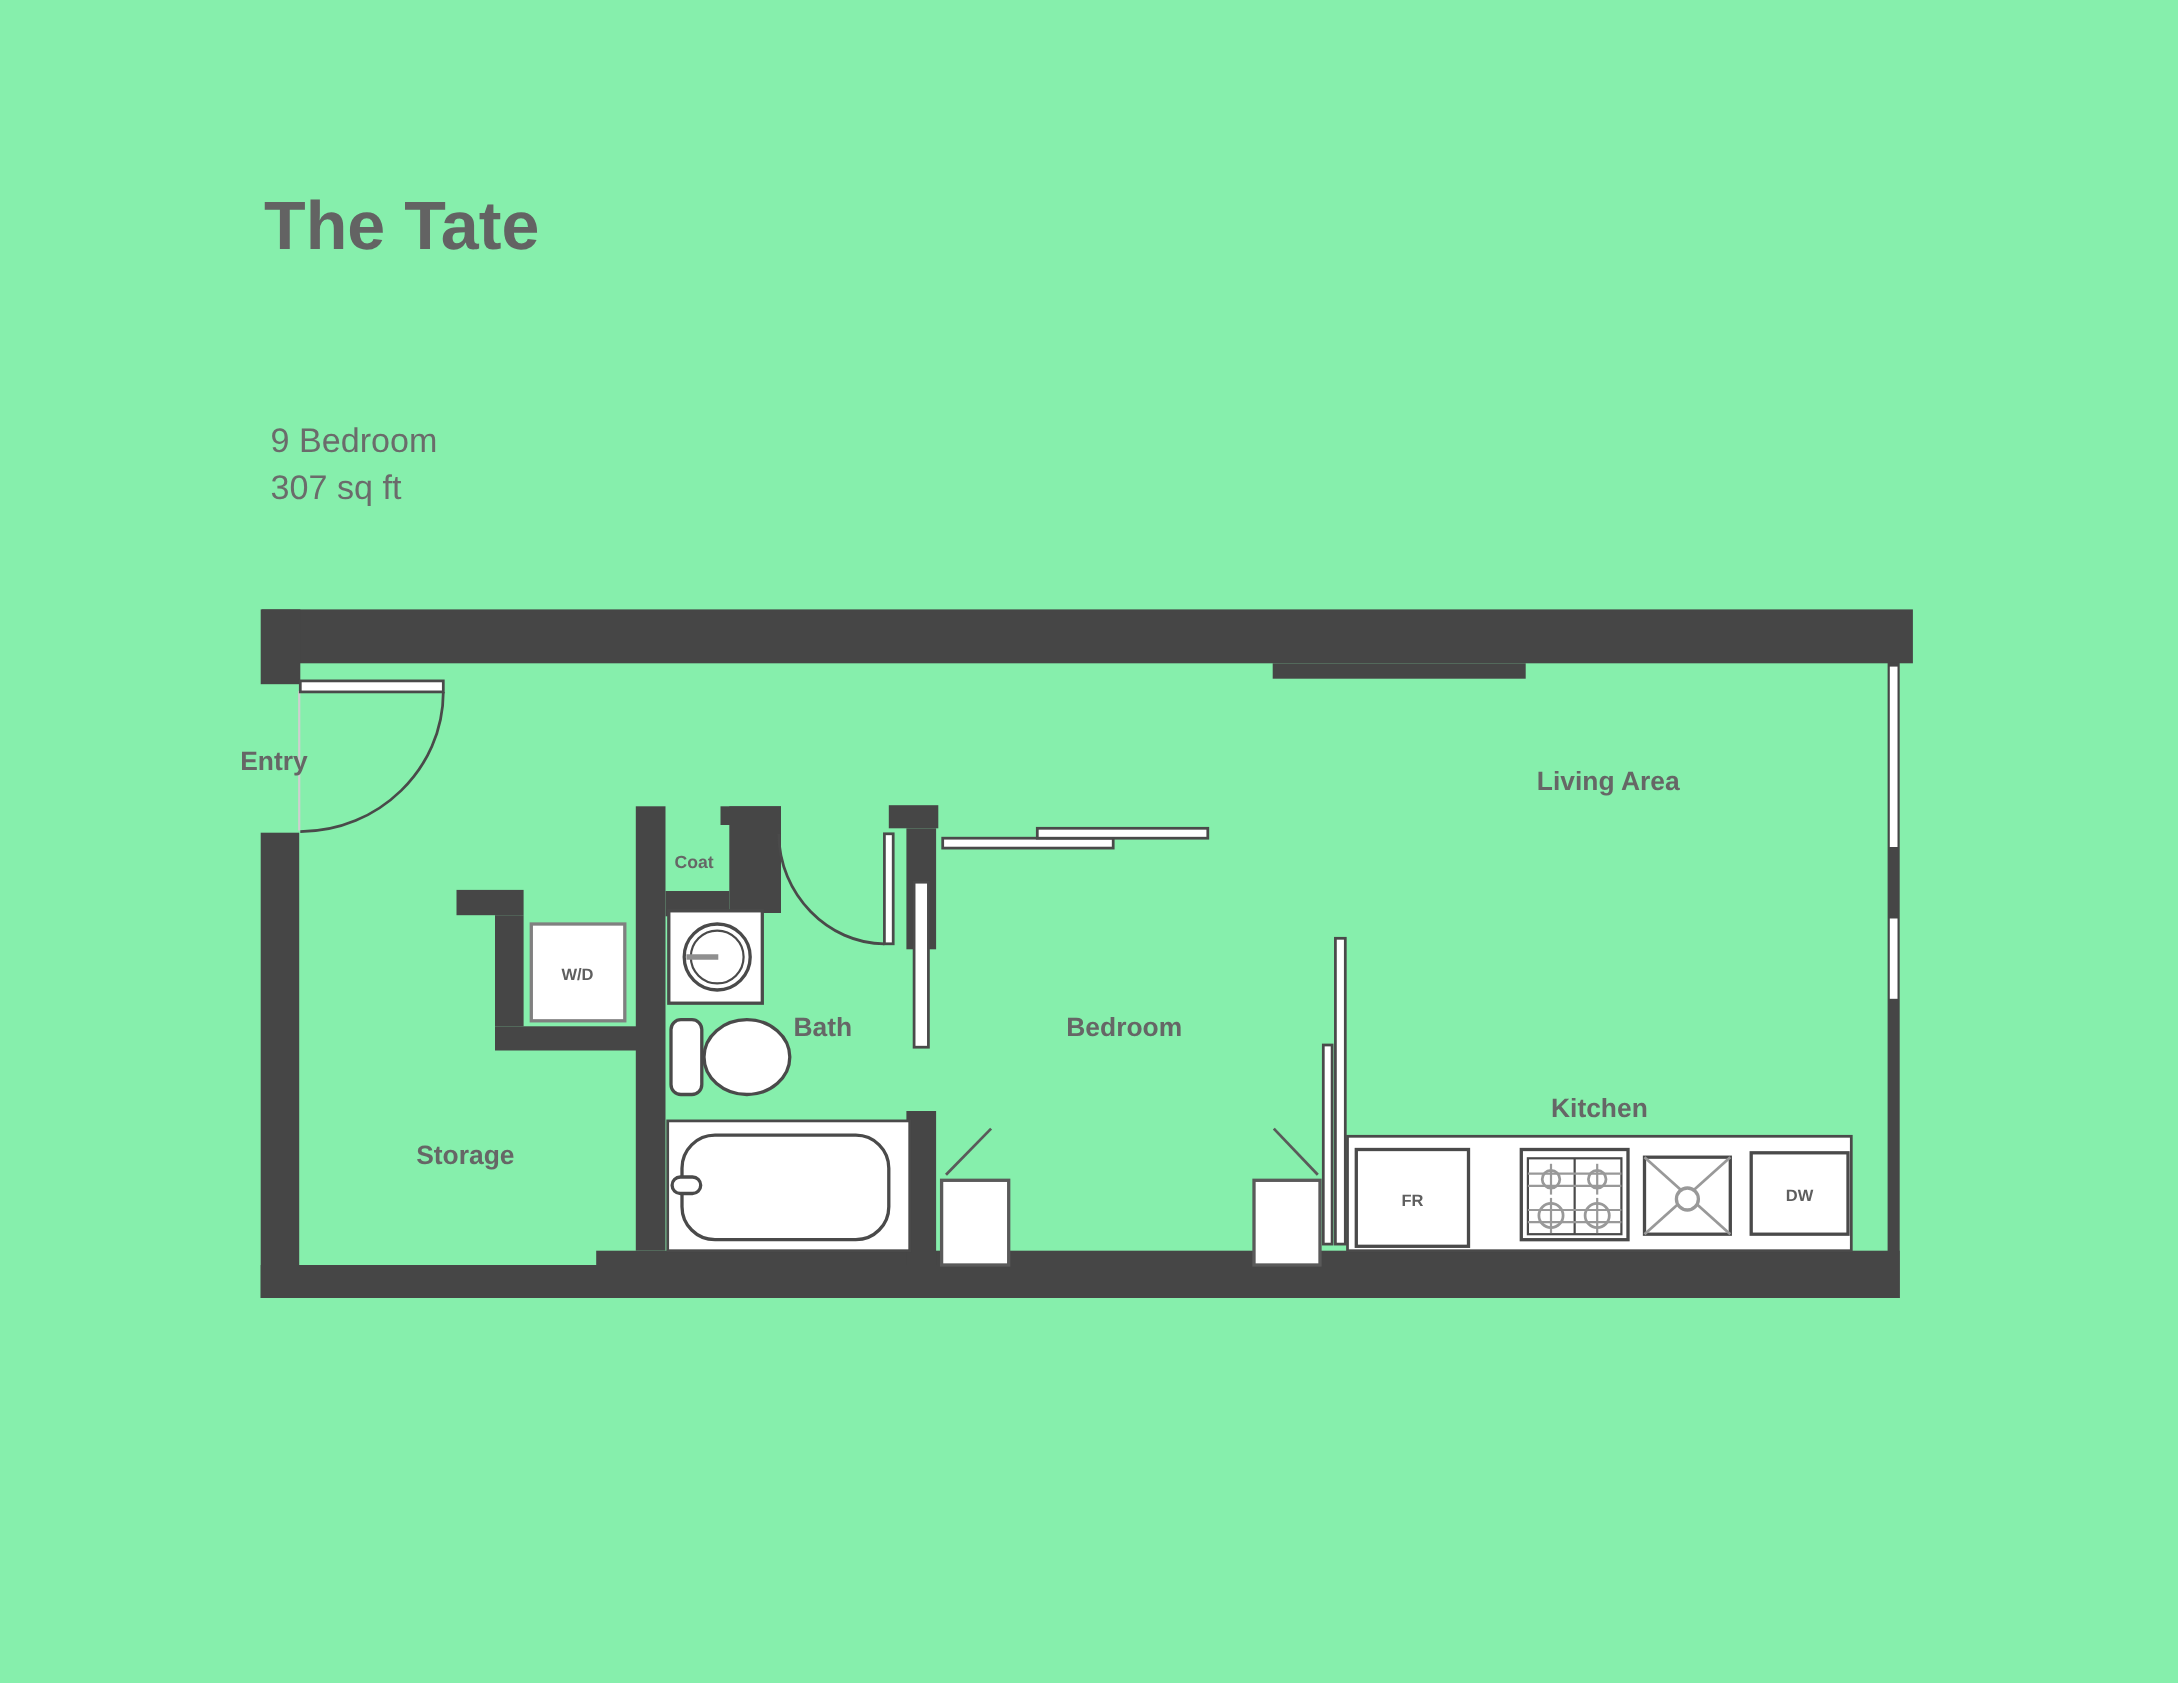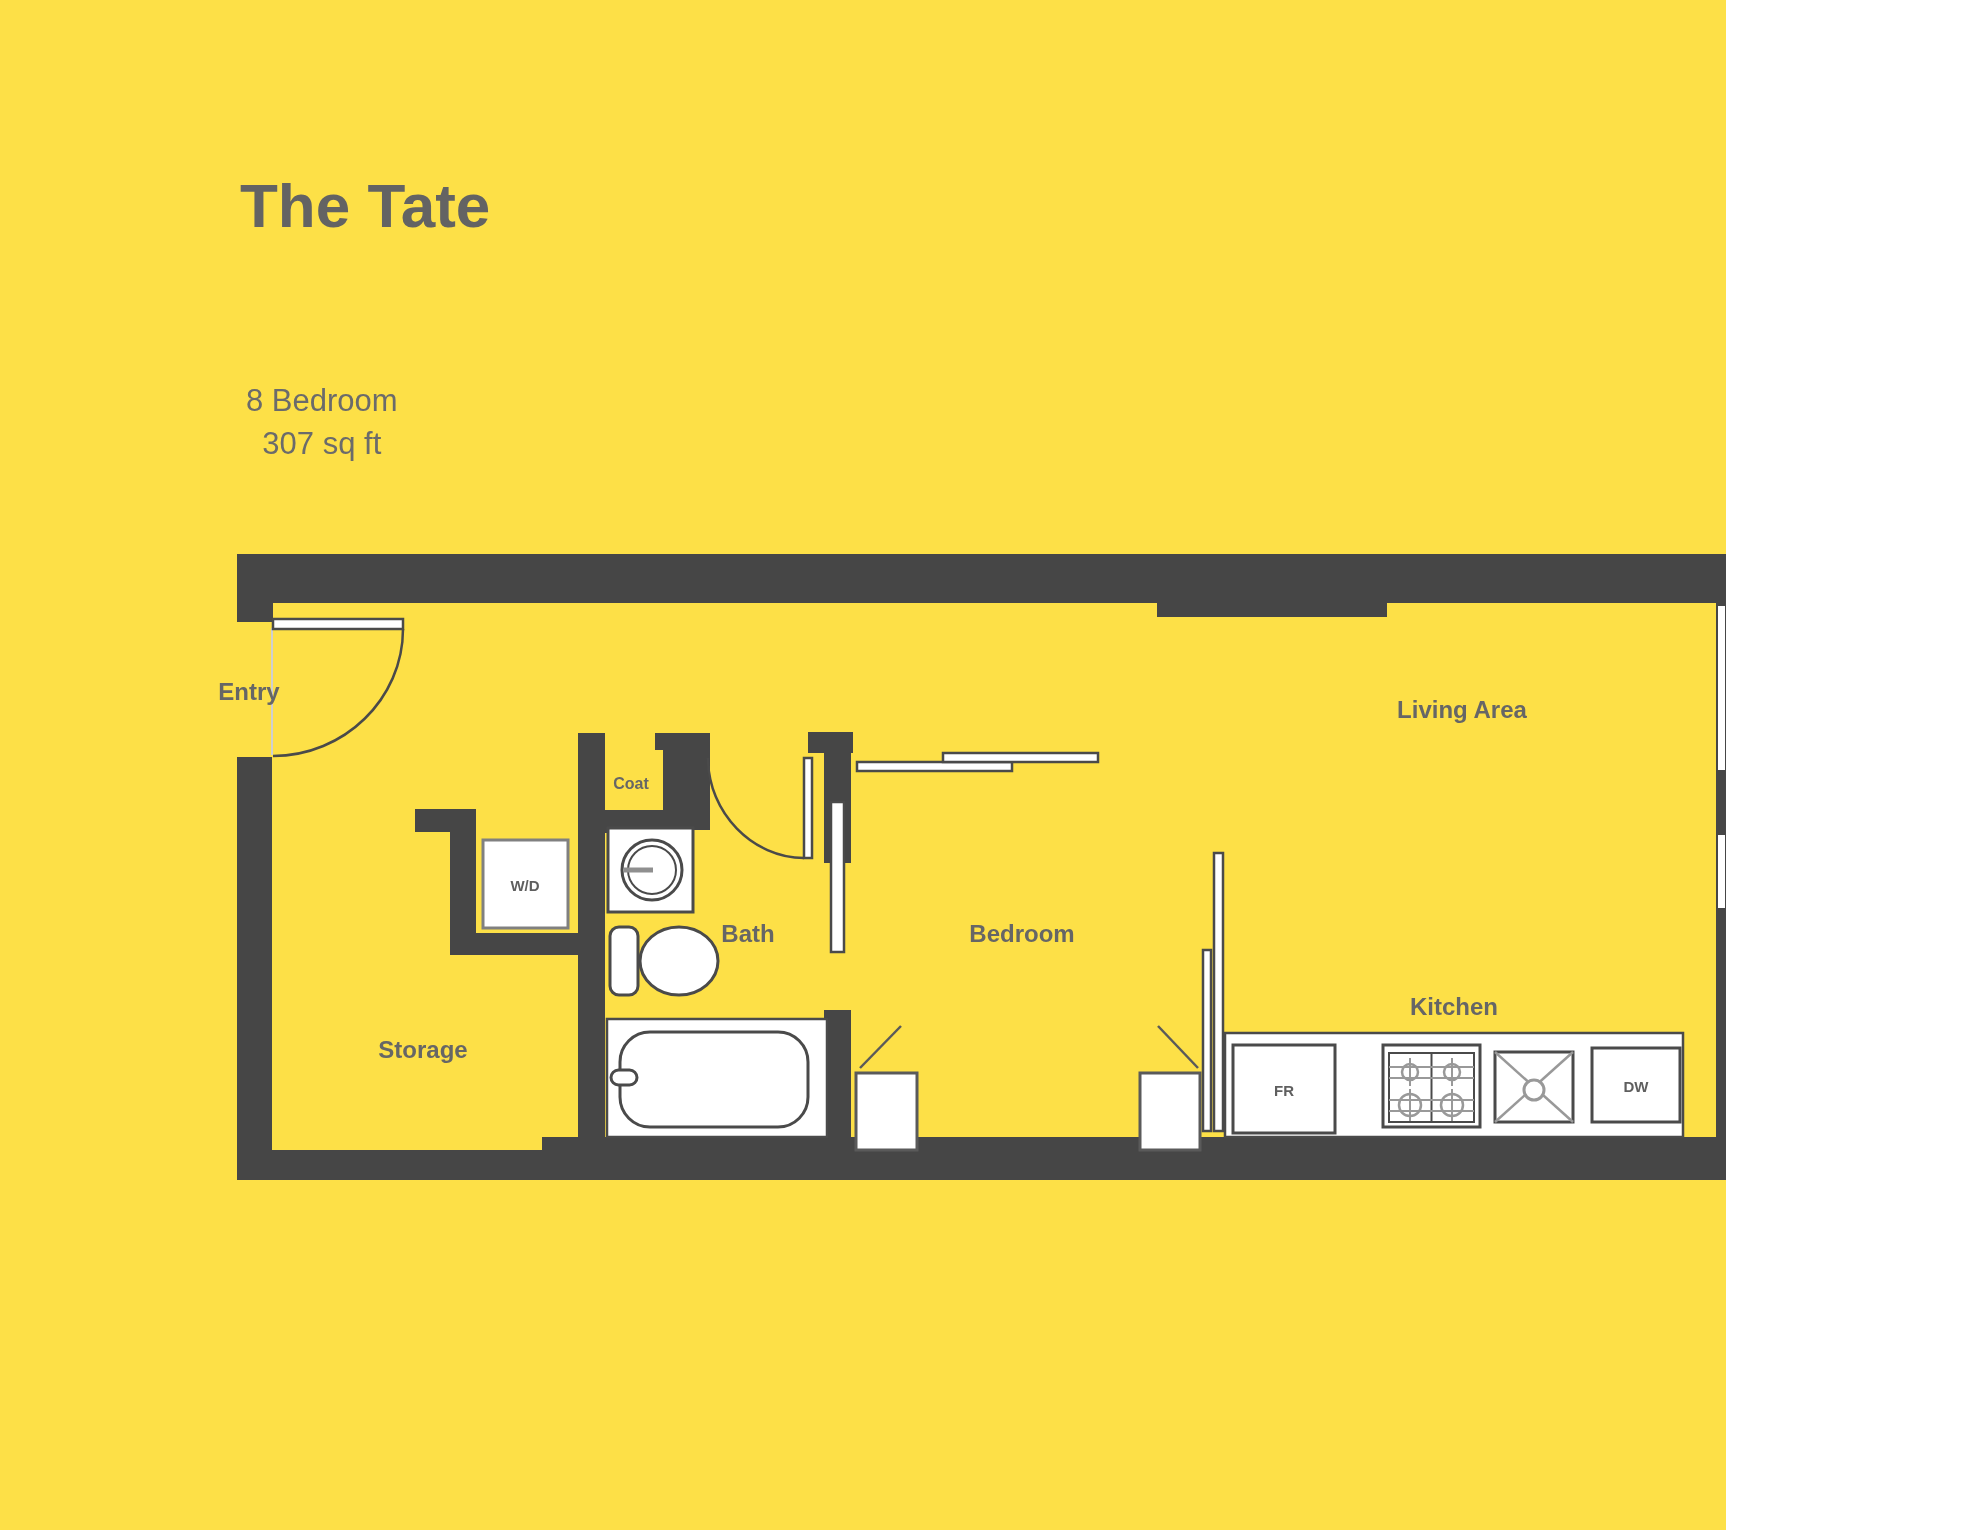--- a/index.html
+++ b/index.html
@@ -1,17 +1,17 @@
 <!DOCTYPE html>
 <html style="--wall: #464646; --outline: #4a4a4a; --detail_gray: #999999; --label: #666666; --title: #636363; --subtitle: #6b6b6b;"><head>
 <meta charset="utf-8">
 <style>
   html,body{margin:0;padding:0;background:#fff;}
-  #page{position:relative;width:1726px;height:1530px;background:#fde047;overflow:hidden;
-        font-family:"Liberation Sans", sans-serif;text-align:center;}
+  #page{position:relative;width:1980px;height:1530px;background:#86efac;overflow:hidden;
+        font-family:"Liberation Sans", sans-serif;}
   .title{position:absolute;left:240px;top:170px;font-size:62px;font-weight:bold;
          color:var(--title,#636363);letter-spacing:0px;}
   .address{position:absolute;left:246px;top:243px;font-size:40px;font-weight:normal;
          color:var(--subtitle,#6b6b6b);}
   .details{position:absolute;left:246px;top:379px;font-size:31px;line-height:43px;
          color:var(--subtitle,#6b6b6b);}
   svg{position:absolute;left:0;top:0;}
   .wall{fill:var(--wall,#464646);stroke:none;}
   .winslot{fill:#ffffff;}
   .fix{fill:#ffffff;stroke:var(--outline,#4a4a4a);stroke-width:3;}
@@ -31,21 +31,21 @@
   text.coat{font-family:"Liberation Sans",sans-serif;font-size:16px;font-weight:bold;
             fill:var(--label,#666666);text-anchor:middle;}
 </style>
 </head>
 <body>
 
 <div id="page">
 
   <div class="title">The Tate</div>
   <div class="details">
-    <div>8 Bedroom</div>
+    <div>9 Bedroom</div>
     <div>307 sq ft</div>
   </div>
 
   <svg width="1980" height="1530" viewBox="0 0 1980 1530">
 
     <g>
 
       <rect class="wall" x="238" y="554" width="1501" height="49"></rect>
 
       <rect class="wall" x="1157" y="603" width="230" height="14"></rect>

